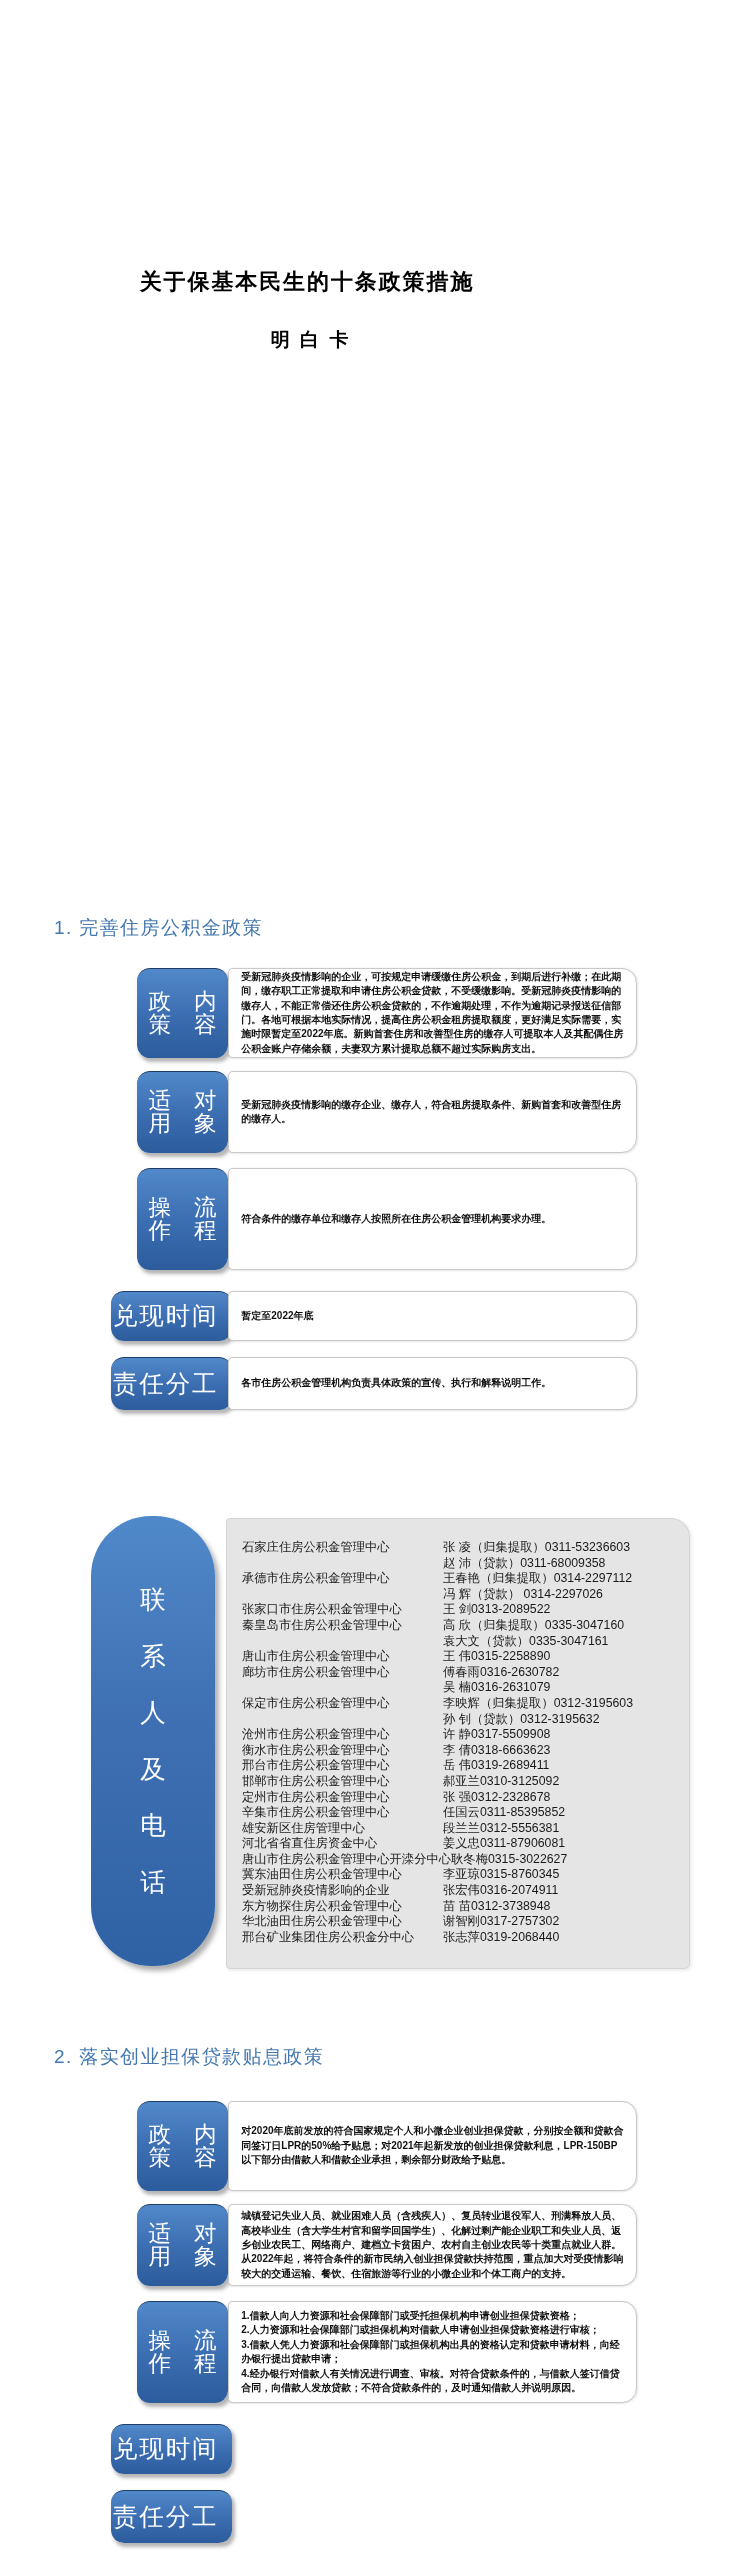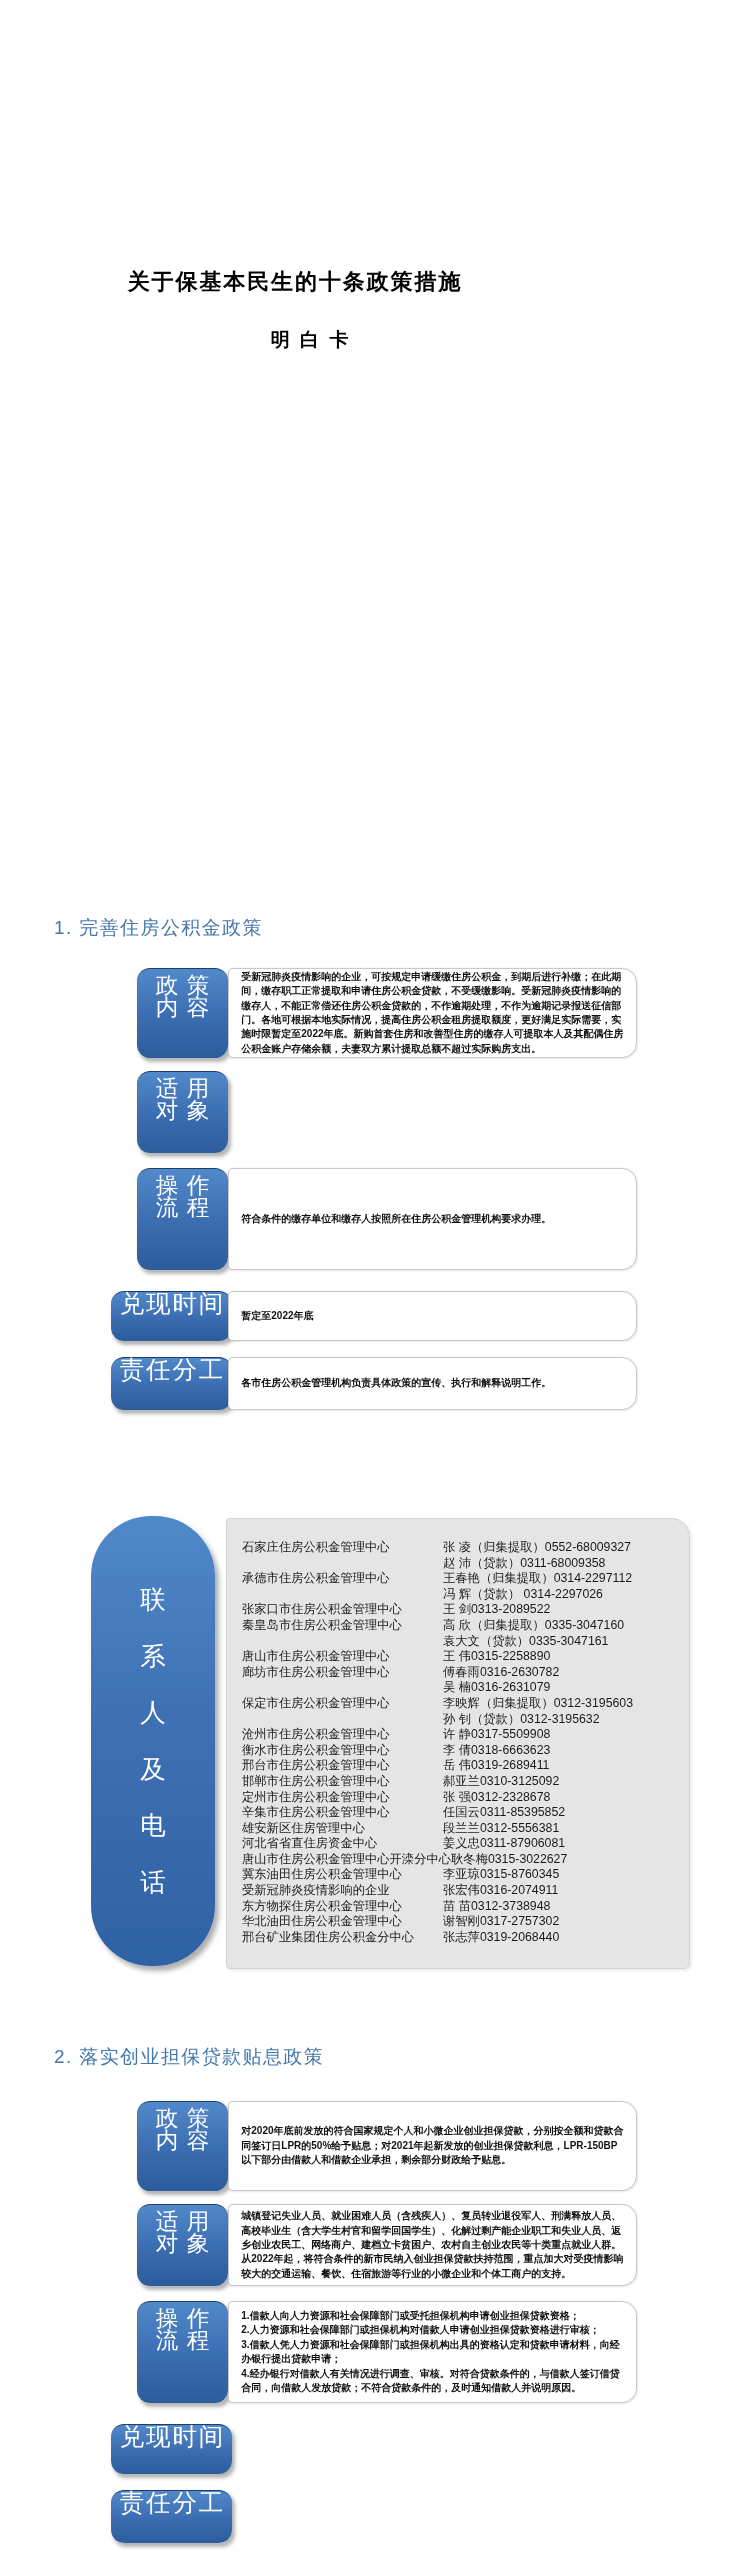--- a/index.html
+++ b/index.html
@@ -8,21 +8,21 @@
     position:relative;
     width:754px;
     height:2576px;
     background:#ffffff;
     overflow:hidden;
     font-family:"Liberation Sans", sans-serif;
   }
 
   
   .doc-title {
-    position:absolute; left:12px; top:267px; width:566px;
+    position:absolute; left:24px; top:267px; width:566px;
     text-align:center;
     font-family:"Liberation Serif", serif;
     font-weight:bold; font-size:22px; letter-spacing:1.9px; color:#000;
   }
   .doc-subtitle {
     position:absolute; left:28px; top:327px; width:566px;
     text-align:center;
     font-family:"Liberation Serif", serif;
     font-weight:bold; font-size:19px; letter-spacing:2.8px; color:#000;
   }
@@ -49,21 +49,21 @@
   .r-duty    { height:53px;  margin-bottom:0; }
 
   .label {
     position:absolute; top:0; height:100%;
     background:linear-gradient(180deg,#5189ca 0%, #3a6cb0 55%, #2c5c9c 100%);
     border-top:1.9px solid #1d3e6b;
     border-radius:13.2px;
     box-shadow:2.8px 3.8px 3.8px rgba(90,90,90,.45);
     color:#ffffff;
     font-family:"Liberation Serif", serif;
-    display:flex; flex-direction:column; justify-content:flex-start; align-items:center;
+    display:flex; justify-content:space-between; align-items:center;
     text-align:center;
   }
   .label-two { left:137px; width:91px; font-size:22.6px; padding:5.7px 0; }
   .label-two .lbl-line { letter-spacing:8.5px; margin-left:8.5px; line-height:1; }
   .label-one { left:111px; width:121px; font-size:24.5px; }
   .label-one .lbl-line { letter-spacing:1.9px; margin-left:1.9px; line-height:1; }
 
   .cbox {
     position:absolute; left:228px; top:0; width:409px; height:100%;
     background:#ffffff;
@@ -120,20 +120,23 @@
         </div>
         <div class="cbox">
           <div class="cbox-text">受新冠肺炎疫情影响的企业，可按规定申请缓缴住房公积金，到期后进行补缴；在此期间，缴存职工正常提取和申请住房公积金贷款，不受缓缴影响。受新冠肺炎疫情影响的缴存人，不能正常偿还住房公积金贷款的，不作逾期处理，不作为逾期记录报送征信部门。各地可根据本地实际情况，提高住房公积金租房提取额度，更好满足实际需要，实施时限暂定至2022年底。新购首套住房和改善型住房的缴存人可提取本人及其配偶住房公积金账户存储余额，夫妻双方累计提取总额不超过实际购房支出。</div>
         </div>
       </div>
       <div class="row r-target">
         <div class="label label-two">
           <div class="lbl-line">适用</div>
           <div class="lbl-line">对象</div>
         </div>
+        <div class="cbox">
+          <div class="cbox-text">受新冠肺炎疫情影响的缴存企业、缴存人，符合租房提取条件、新购首套和改善型住房的缴存人。</div>
+        </div>
       </div>
       <div class="row r-process">
         <div class="label label-two">
           <div class="lbl-line">操作</div>
           <div class="lbl-line">流程</div>
         </div>
         <div class="cbox">
           <div class="cbox-text">符合条件的缴存单位和缴存人按照所在住房公积金管理机构要求办理。</div>
         </div>
       </div>
@@ -159,21 +162,21 @@
       <span>联</span>
       <span>系</span>
       <span>人</span>
       <span>及</span>
       <span>电</span>
       <span>话</span>
     </div>
   <div class="contact-panel" id="contact-panel">
       <div class="contact-row">
         <span class="contact-center">石家庄住房公积金管理中心</span>
-        <span class="contact-person">张 凌（归集提取）0552-68009327</span>
+        <span class="contact-person">张 凌（归集提取）0311-53236603</span>
       </div>
       <div class="contact-row">
         <span class="contact-center"></span>
         <span class="contact-person">赵 沛（贷款）0311-68009358</span>
       </div>
       <div class="contact-row">
         <span class="contact-center">承德市住房公积金管理中心</span>
         <span class="contact-person">王春艳（归集提取）0314-2297112</span>
       </div>
       <div class="contact-row">

